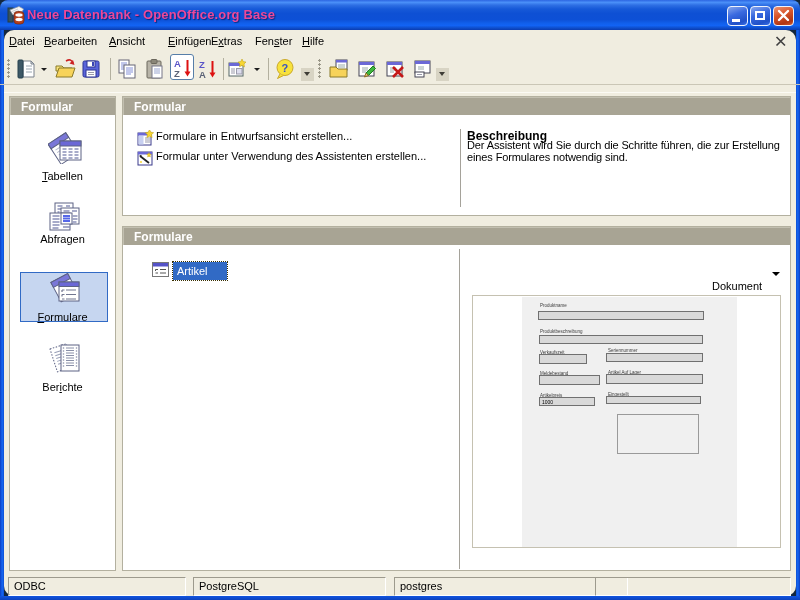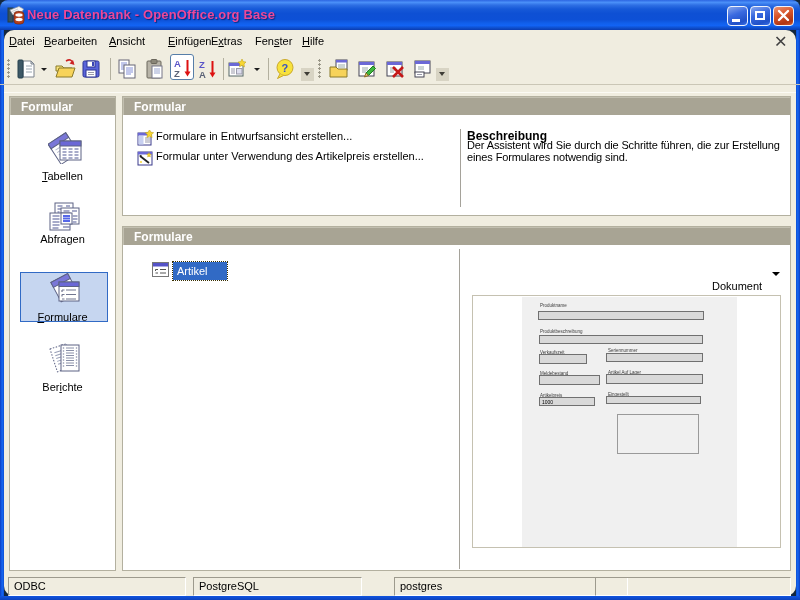--- a/index.html
+++ b/index.html
@@ -266,21 +266,21 @@
         </svg>
         <div class="task" style="left:33px;top:33px">Formulare in Entwurfsansicht erstellen...</div>
         <svg style="position:absolute;left:14px;top:53px" width="17" height="16" viewBox="0 0 17 16">
           <rect x="1" y="2" width="14" height="13" fill="#fff" stroke="#3a3a8c"></rect>
           <rect x="1" y="2" width="14" height="2.5" fill="#6b68d6"></rect>
           <path d="M3 6 L12 13" stroke="#222" stroke-width="1.8"></path>
           <path d="M2.5 5 l2.5 .5 -1.8 1.8 z" fill="#222"></path>
           <path d="M12 2.5 l.7 1.5 1.6 .2 -1.2 1.2 .3 1.6 -1.4 -.8 -1.4 .8 .3 -1.6 -1.2 -1.2 1.6 -.2 z" fill="#f7d633" stroke="#b89a10" stroke-width=".4"></path>
           <circle cx="4" cy="12" r="1" fill="#f7d633"></circle>
         </svg>
-        <div class="task" style="left:33px;top:53px">Formular unter Verwendung des Artikelpreis erstellen...</div>
+        <div class="task" style="left:33px;top:53px">Formular unter Verwendung des Assistenten erstellen...</div>
         <div style="position:absolute;left:337px;top:32px;width:1px;height:78px;background:#a5a29a"></div>
         <div style="position:absolute;left:344px;top:32px;font-size:12px;font-weight:bold">Beschreibung</div>
         <div style="position:absolute;left:344px;top:42px;font-size:11px;line-height:12px;letter-spacing:-0.12px">Der Assistent wird Sie durch die Schritte führen, die zur Erstellung<br>eines Formulares notwendig sind.</div>
       </div>
 
       <div class="panel" style="left:118px;top:141px;width:669px;height:345px">
         <div class="phead">Formulare</div>
         <svg style="position:absolute;left:29px;top:35px" width="17" height="15" viewBox="0 0 17 15">
           <rect x="0.5" y="0.5" width="16" height="14" fill="#fff" stroke="#777"></rect>
           <rect x="1" y="1" width="15" height="3.5" fill="#5553c8"></rect>
@@ -309,21 +309,21 @@
                 <span style="font-size:5px;position:absolute;left:2px;top:1px">1000</span>
               </div>
             <div class="fl" style="left:86px;top:94px">Eingestellt</div>
             <div class="ff" style="left:84px;top:99px;width:95px;height:8px"></div>
             <div style="position:absolute;left:95px;top:117px;width:82px;height:40px;border:1px solid #9a9a9a"></div>
           </div>
         </div>
       </div>
     </div>
     <div class="scell" style="left:4px;width:178px">ODBC</div>
-    <div class="scell" style="left:189px;width:169px">PostgreSQL</div>
+    <div class="scell" style="left:189px;width:193px">PostgreSQL</div>
     <div class="scell" style="left:390px;width:234px">postgres</div>
     <div class="scell" style="left:591px;width:196px"></div>
   </div>
   <svg id="appicon" style="position:absolute;left:6px;top:5px" width="20" height="20" viewBox="0 0 20 20">
     <rect x="2" y="3" width="5" height="14" fill="#37535f" stroke="#243c46"></rect>
     <path d="M4 5 L13 1.5 L17.5 4 L15 9 L7 10 Z" fill="#f6f6f6" stroke="#98a0a8" stroke-width=".7"></path>
     <path d="M6 6.5 L12 4 M7 8 L13 5.5" stroke="#b8bec4" stroke-width=".7"></path>
     <rect x="8" y="6.5" width="10" height="12.5" rx="3.5" fill="#b5401d" stroke="#7e2c12" stroke-width=".8"></rect>
     <ellipse cx="13" cy="10" rx="3.6" ry="1.7" fill="#fff"></ellipse>
     <ellipse cx="13" cy="14.5" rx="3.6" ry="1.7" fill="#fff"></ellipse>

